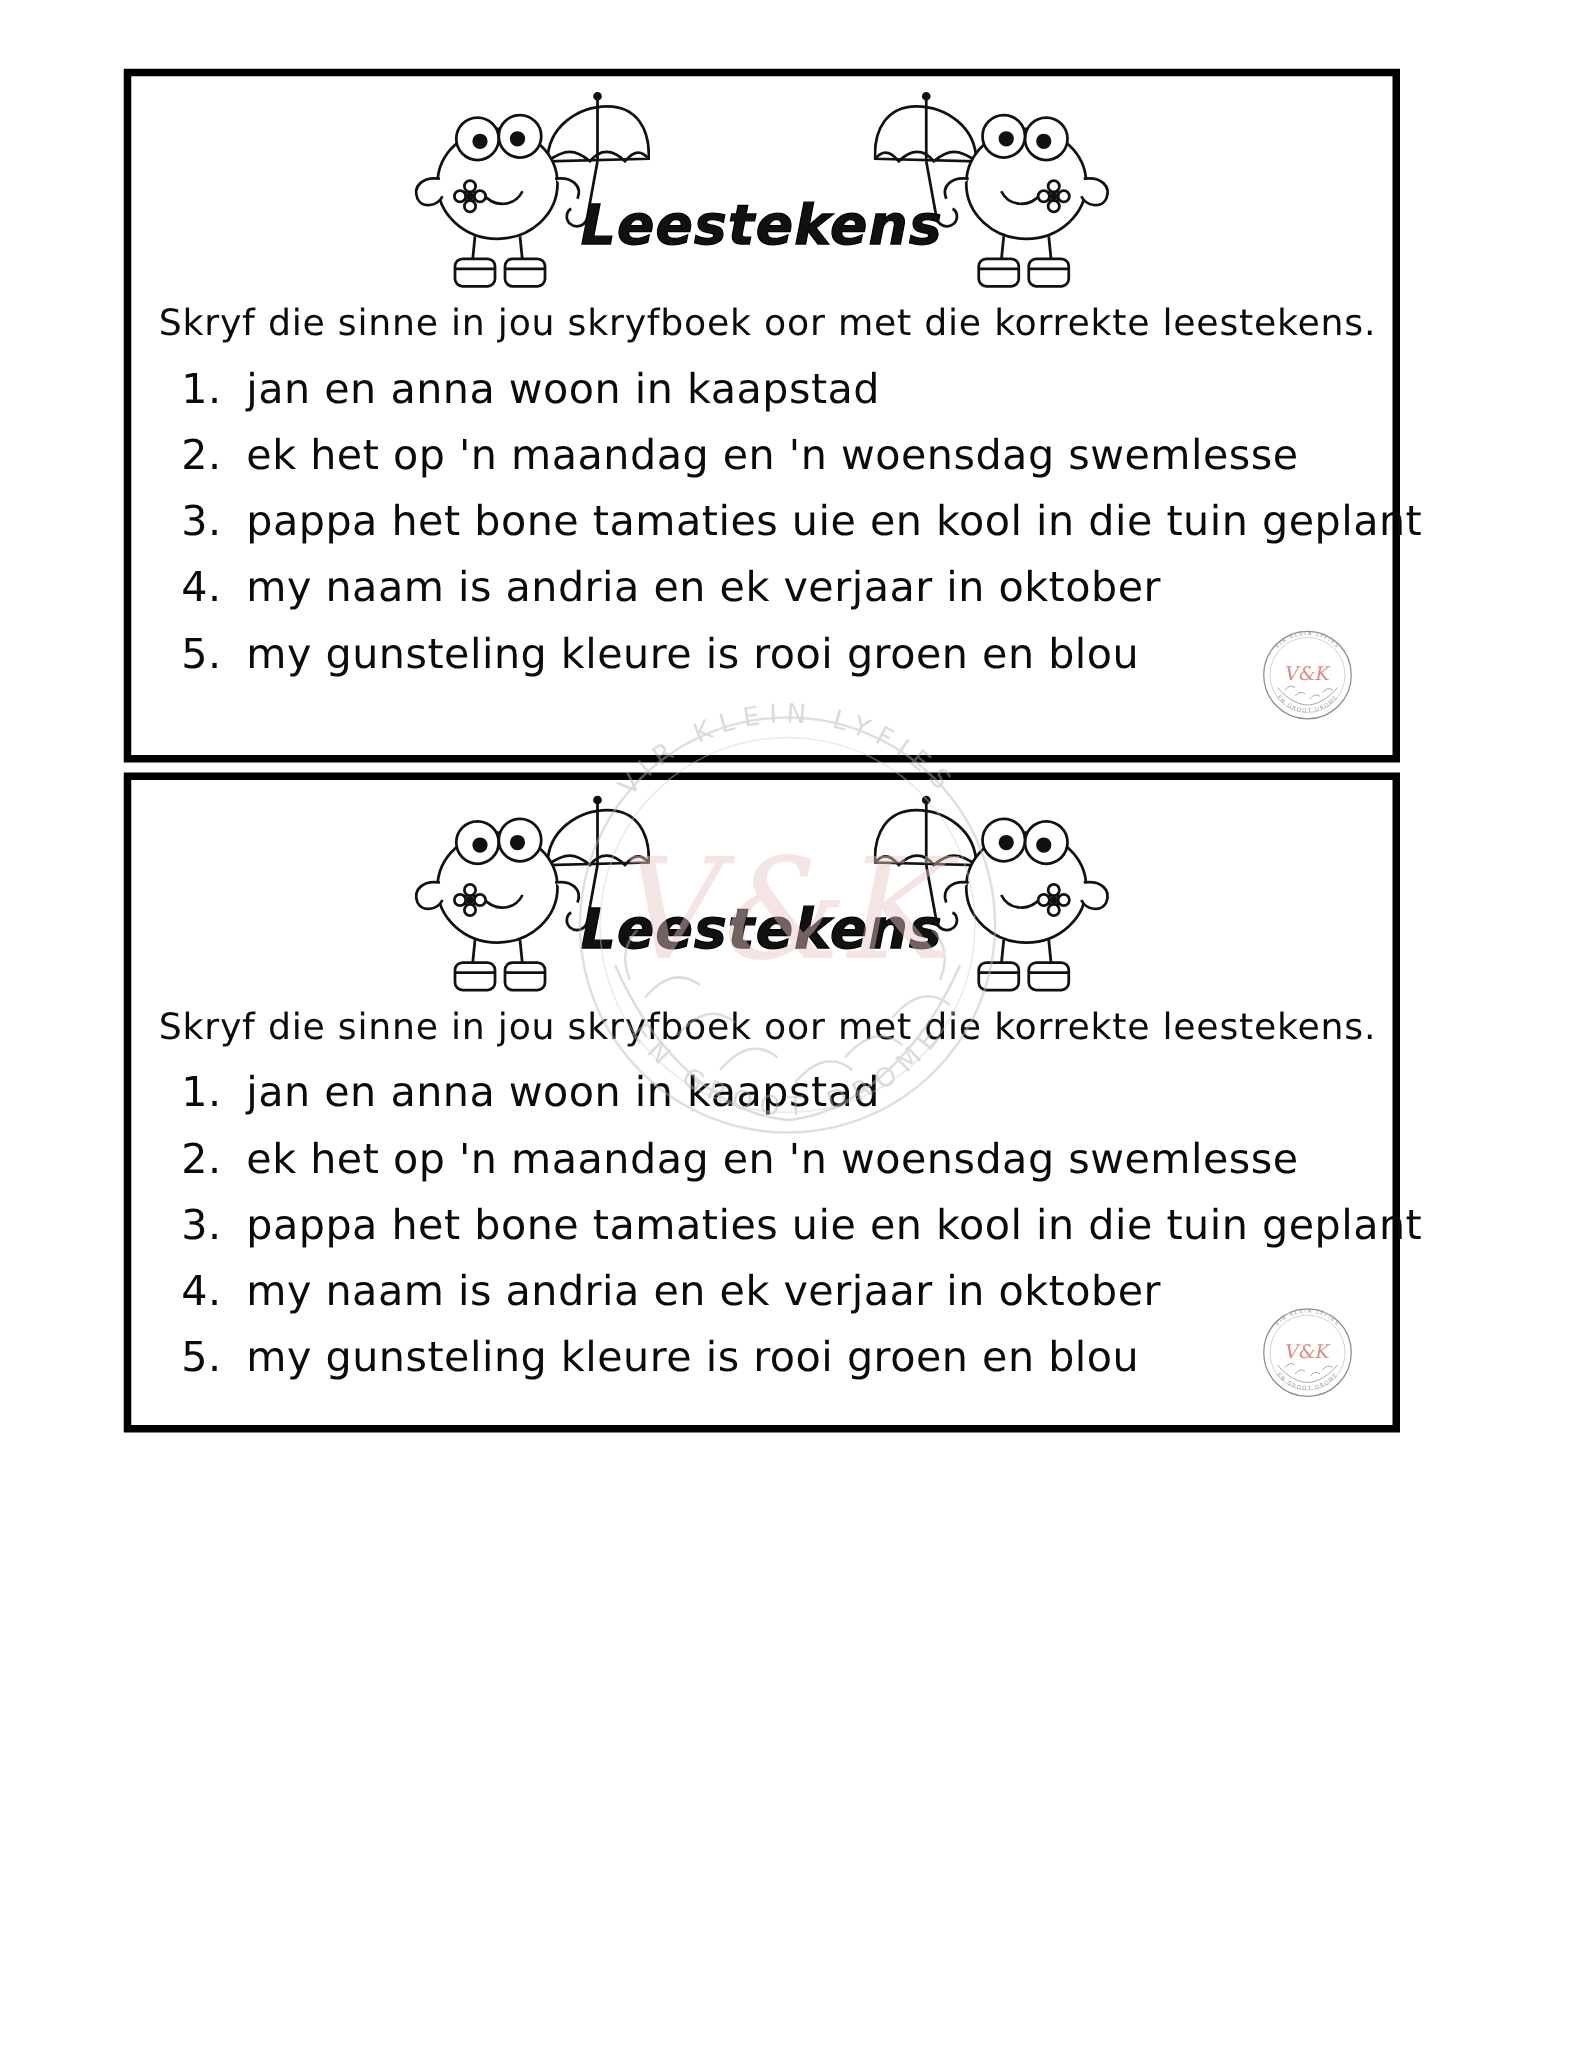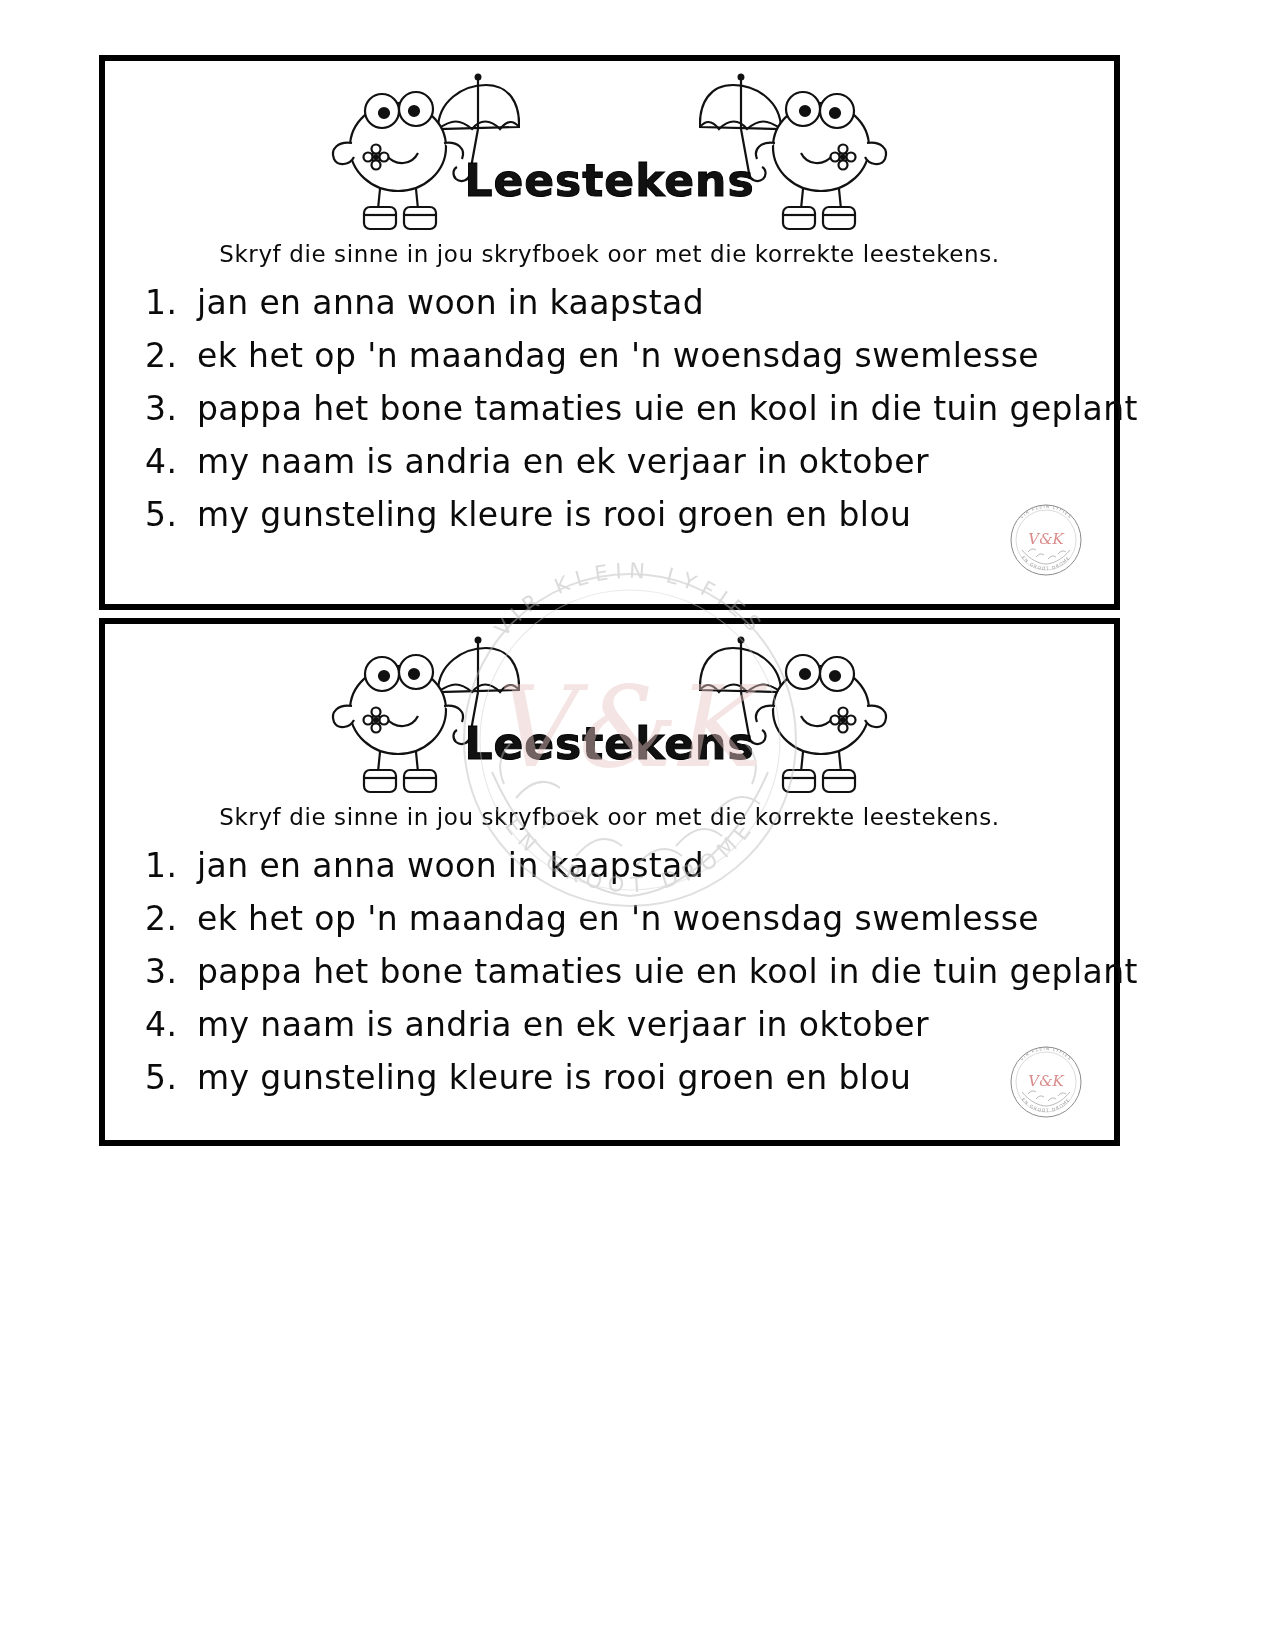--- a/index.html
+++ b/index.html
@@ -30,20 +30,21 @@
   .card-inner {
     position: relative;
     width: 100%;
     height: 100%;
   }
 
   
   .title-row {
     position: relative;
     height: 180px;
+    font-style: italic;
   }
   .title-text {
     position: absolute;
     left: 0;
     right: 0;
     top: 94px;
     text-align: center;
     font-family: "DejaVu Sans", sans-serif;
     font-weight: 700;
     font-size: 44px;
@@ -58,21 +59,21 @@
     top: 10px;
     width: 200px;
     height: 170px;
   }
   .critter.left  { left: 215px; }
   .critter.right { right: 215px; }
 
   
   .instruction {
     font-family: "DejaVu Sans", sans-serif;
-    font-size: 23px;
+    font-size: 29px;
     color: #0b0b0b;
     text-align: center;
     letter-spacing: 0.6px;
     margin: 0 22px;
     white-space: nowrap;
   }
 
   
   .sentences {
     margin: 16px 0 0 0;

